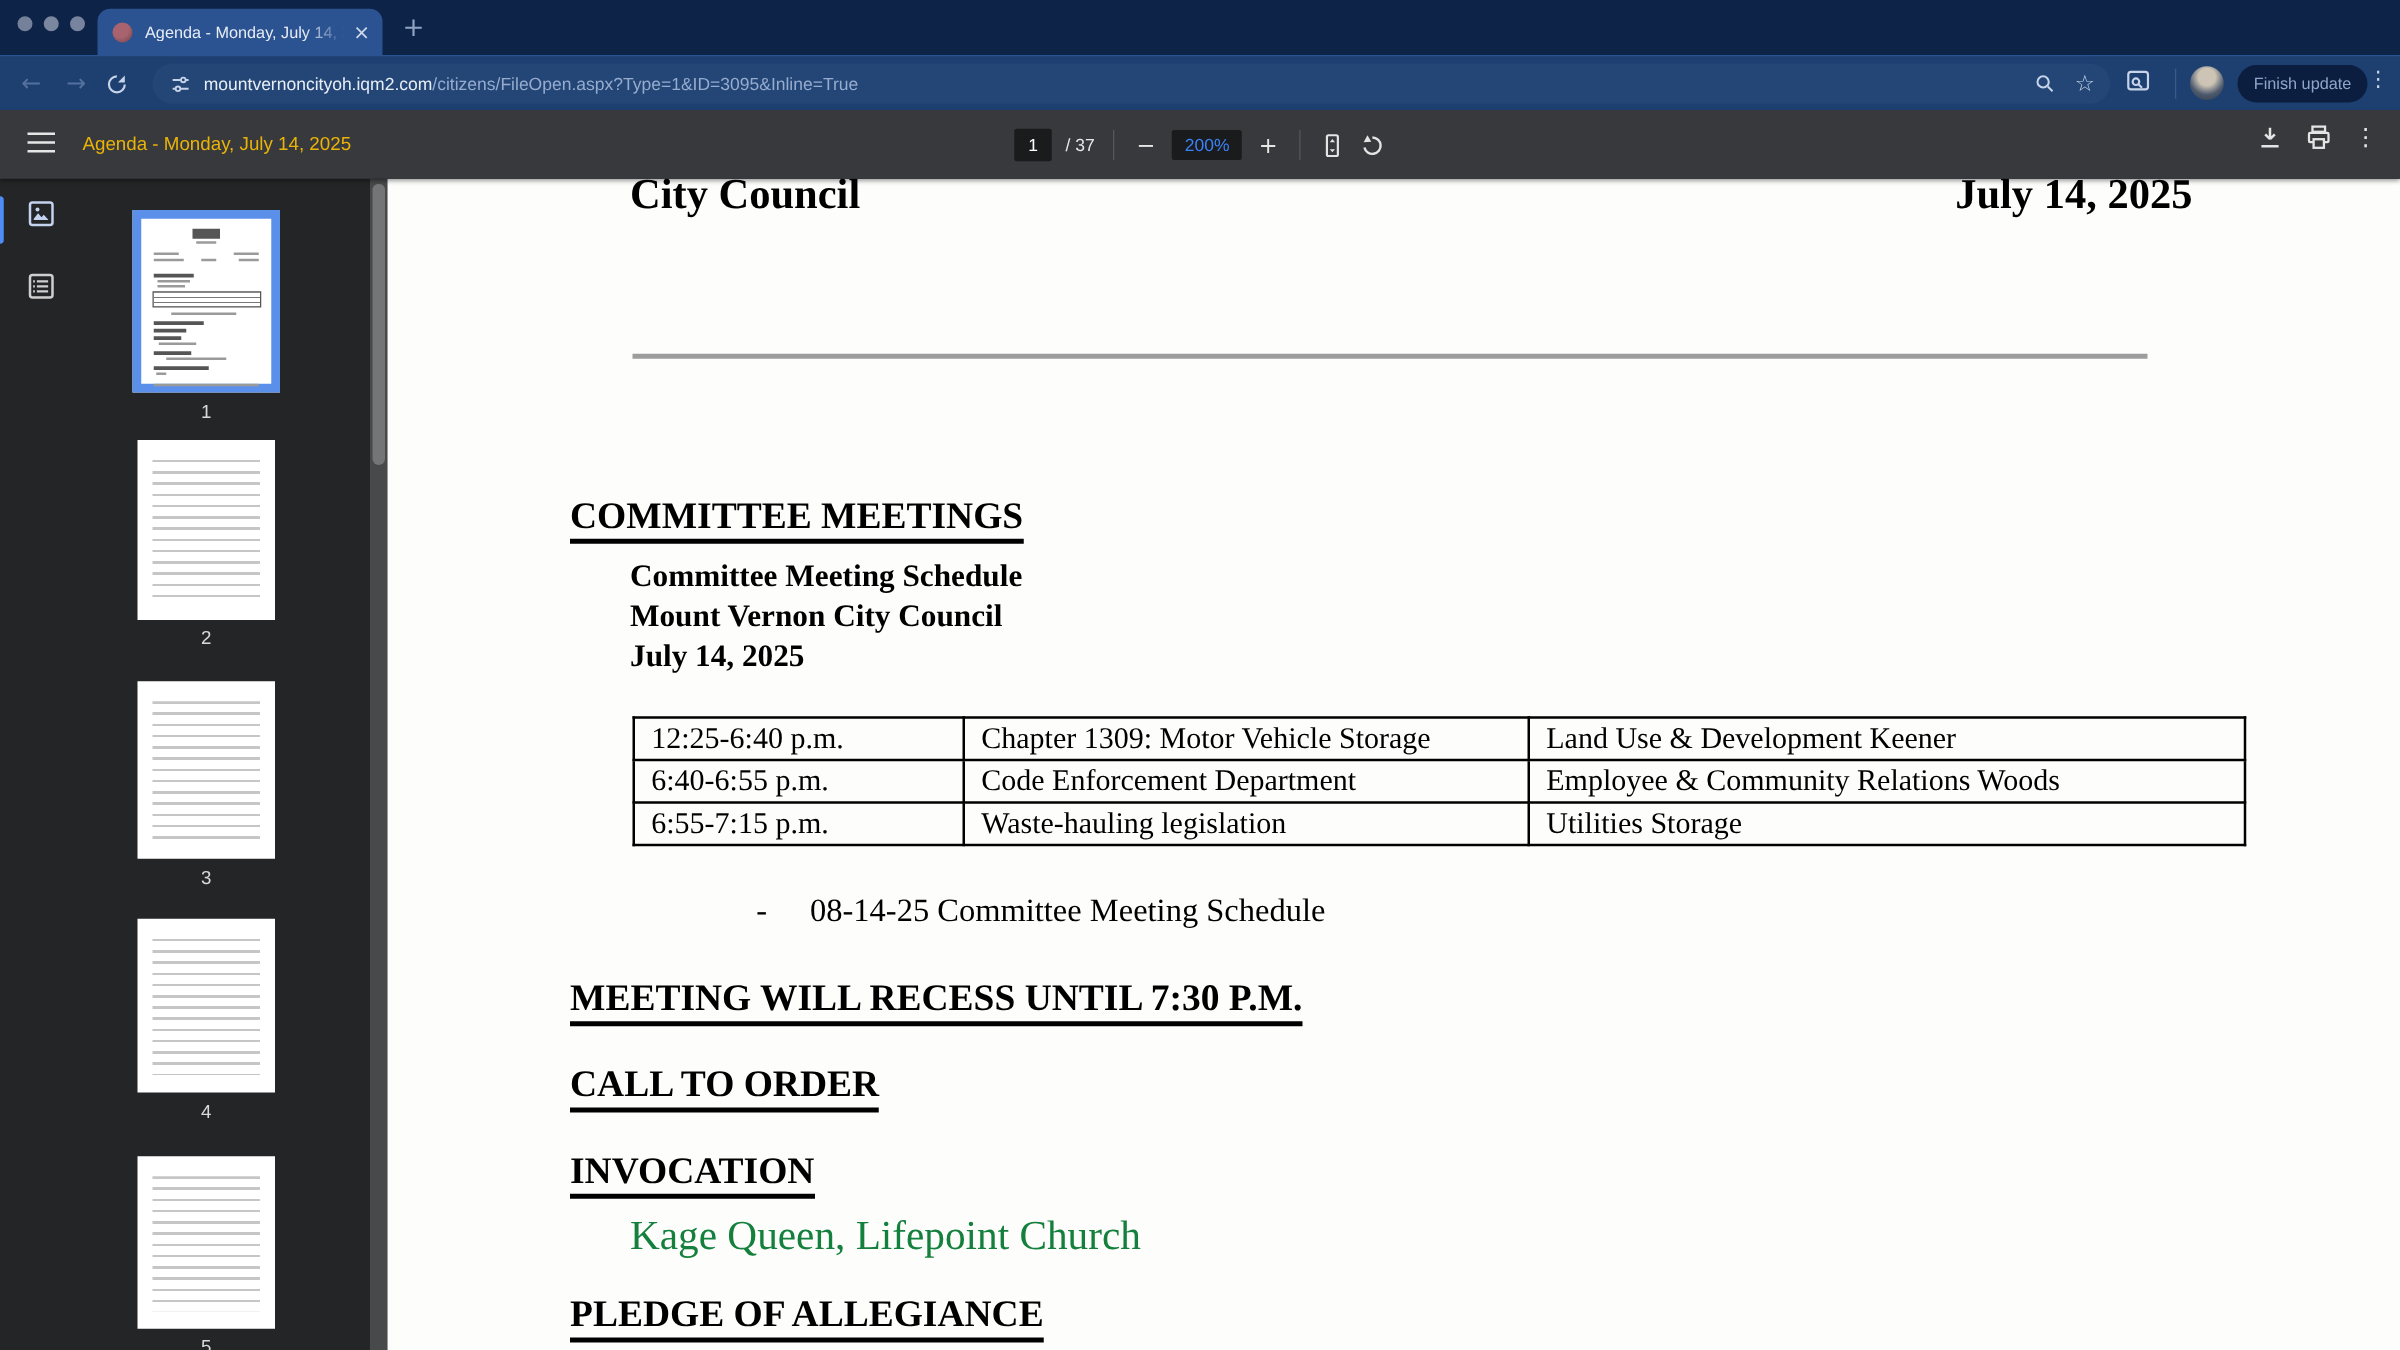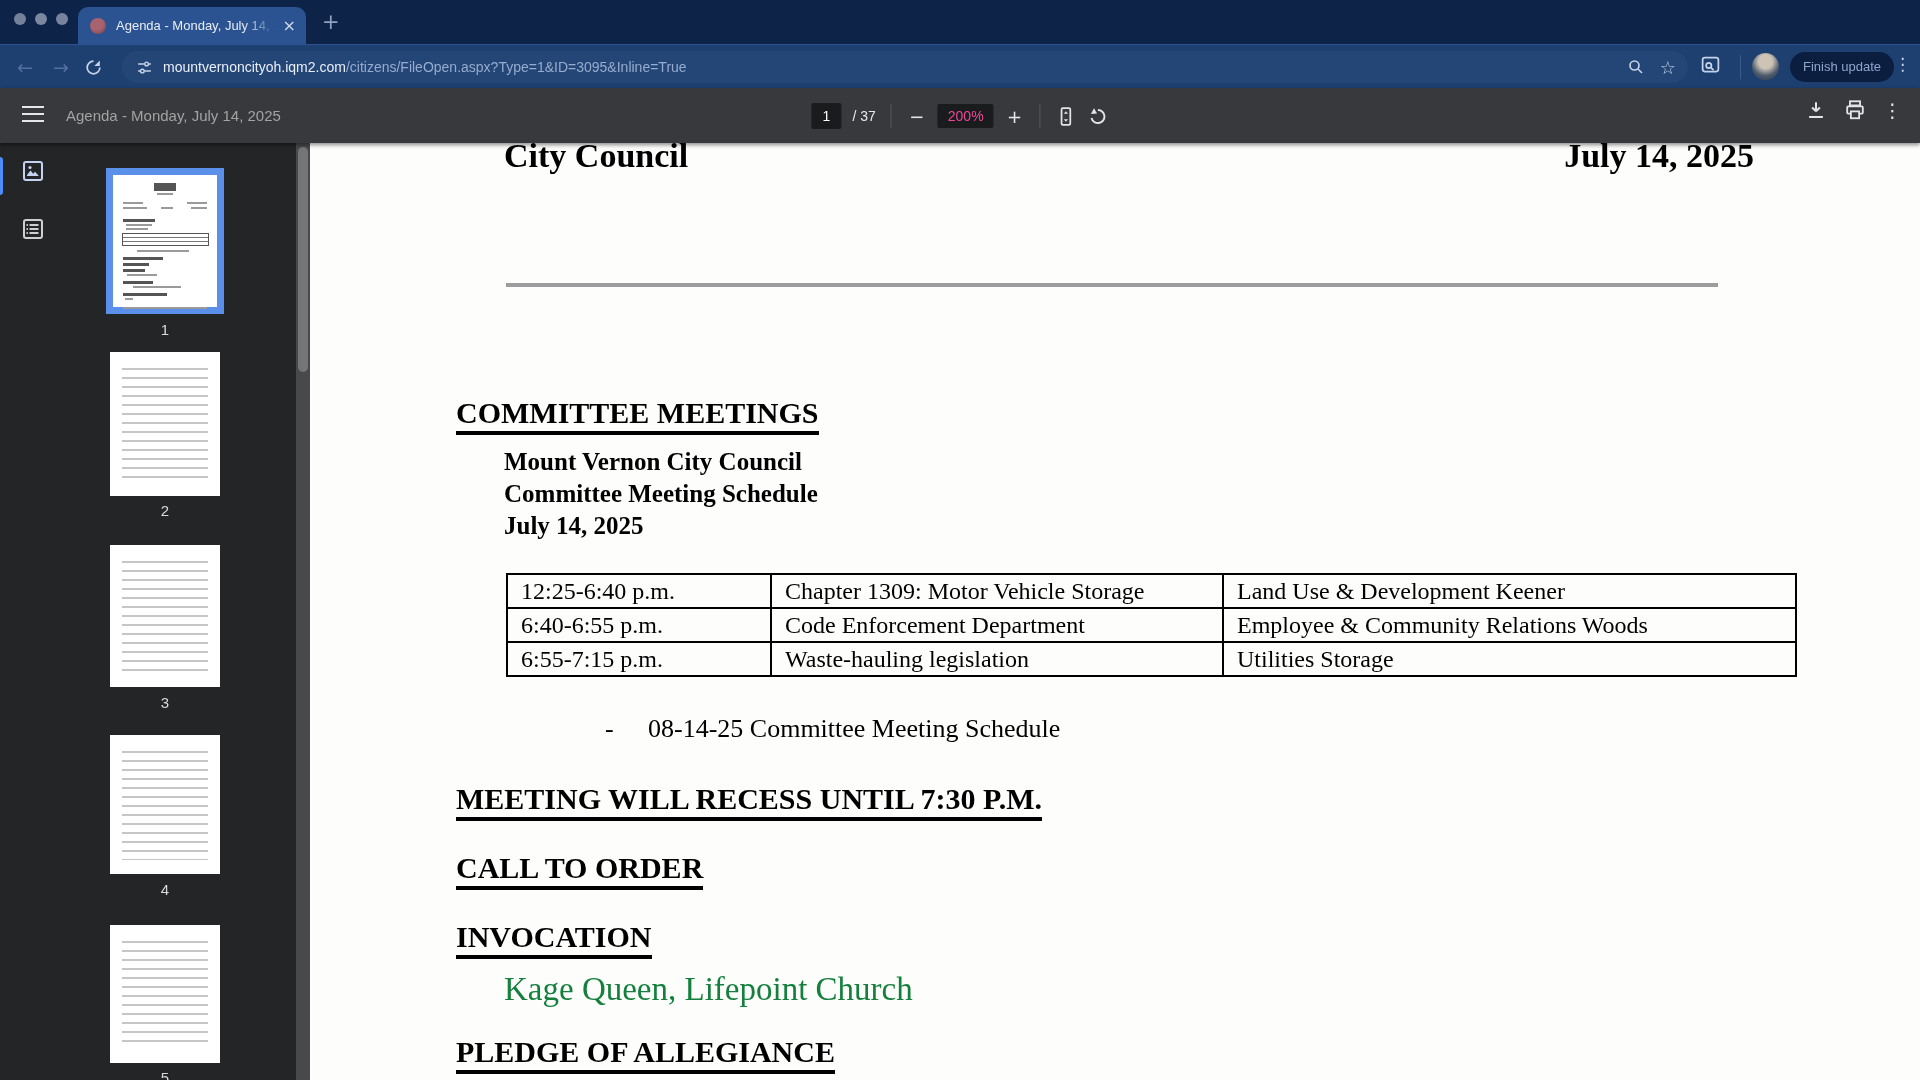--- a/index.html
+++ b/index.html
@@ -39,29 +39,29 @@
             background:radial-gradient(circle at 50% 32%, #cdc4b6 0 30%, #4d5a6d 62%, #2c3848 100%); }
   .update-pill { position:absolute; left:1790px; top:7px; height:30px; border-radius:15px; background:#0b1e40;
                  color:#8fa6cc; font-size:13px; line-height:30px; padding:0 13px; filter:blur(.4px); }
   .nav-more { position:absolute; left:1894px; top:9px; font-family:"DejaVu Sans",sans-serif; font-size:17px; color:#c6d3e8; }
 
   
   .pdfbar { position:absolute; left:0; top:88px; width:1920px; height:55px; background:#37393c;
             box-shadow:0 2px 4px rgba(0,0,0,.45); z-index:5; }
   .hamburger { position:absolute; left:22px; top:106px; width:22px; height:16px; z-index:6; }
   .hamburger div { height:2px; background:#e6e6e6; margin-bottom:5px; }
-  .pdf-title { position:absolute; left:66px; top:107px; font-size:15px; color:#a3a3a3; z-index:6; }
+  .pdf-title { position:absolute; left:66px; top:107px; font-size:15px; color:#eab308; z-index:6; }
   .pdf-center { position:absolute; left:50%; transform:translateX(-50%); top:97px; height:38px;
                 display:flex; align-items:center; gap:11px; z-index:6; color:#e8e8e8; }
   .page-input { width:30px; height:26px; background:#1a1b1d; border:none; border-radius:2px;
                 color:#fff; font-size:14px; text-align:center; font-family:"Liberation Sans",sans-serif; }
   .page-count { font-size:14px; color:#e8e8e8; }
   .tb-sep { width:1px; height:24px; background:#55585c; margin:0 4px; }
   .glyph-btn { font-family:"DejaVu Sans",sans-serif; font-size:18px; color:#e6e6e6; width:20px; text-align:center; }
-  .zoom-box { background:#1a1b1d; border-radius:2px; padding:4px 10px; font-size:14px; color:#ec4899; }
+  .zoom-box { background:#1a1b1d; border-radius:2px; padding:4px 10px; font-size:14px; color:#3b82f6; }
   .pdf-right { position:absolute; right:18px; top:99px; display:flex; align-items:center; gap:17px; z-index:6; }
   .pdf-more { font-family:"DejaVu Sans",sans-serif; font-size:19px; color:#e6e6e6; }
 
   
   .content { position:absolute; left:0; top:143px; width:1920px; height:937px; }
   .sidenav { position:absolute; left:0; top:0; width:296px; height:937px; background:#242527; }
   .active-bar { position:absolute; left:0; top:14px; width:3px; height:38px; background:#4e8cf7; border-radius:0 3px 3px 0; }
   .rail-btn { position:absolute; left:21px; width:24px; height:24px; }
   .rail-thumbs { top:16px; } .rail-outline { top:74px; }
   .scrollstrip { position:absolute; left:296px; top:0; width:14px; height:937px; background:#47494b; }
@@ -252,22 +252,22 @@
           <span class="l">City Council</span>
           <span class="r">July 14, 2025</span>
         </div>
       </div>
 
       <div class="hrule"></div>
 
       <div class="sec-head" style="top:253px;">COMMITTEE MEETINGS</div>
 
       <div class="sched-intro">
+        <div>Committee Meeting Schedule</div>
         <div>Mount Vernon City Council</div>
-        <div>Committee Meeting Schedule</div>
         <div>July 14, 2025</div>
       </div>
 
       <table class="doc-table">
         <tbody>
             <tr>
           <td class="c1">12:25-6:40 p.m.</td>
           <td class="c2">Chapter 1309: Motor Vehicle Storage</td>
           <td class="c3">Land Use &amp; Development Keener</td>
         </tr>

